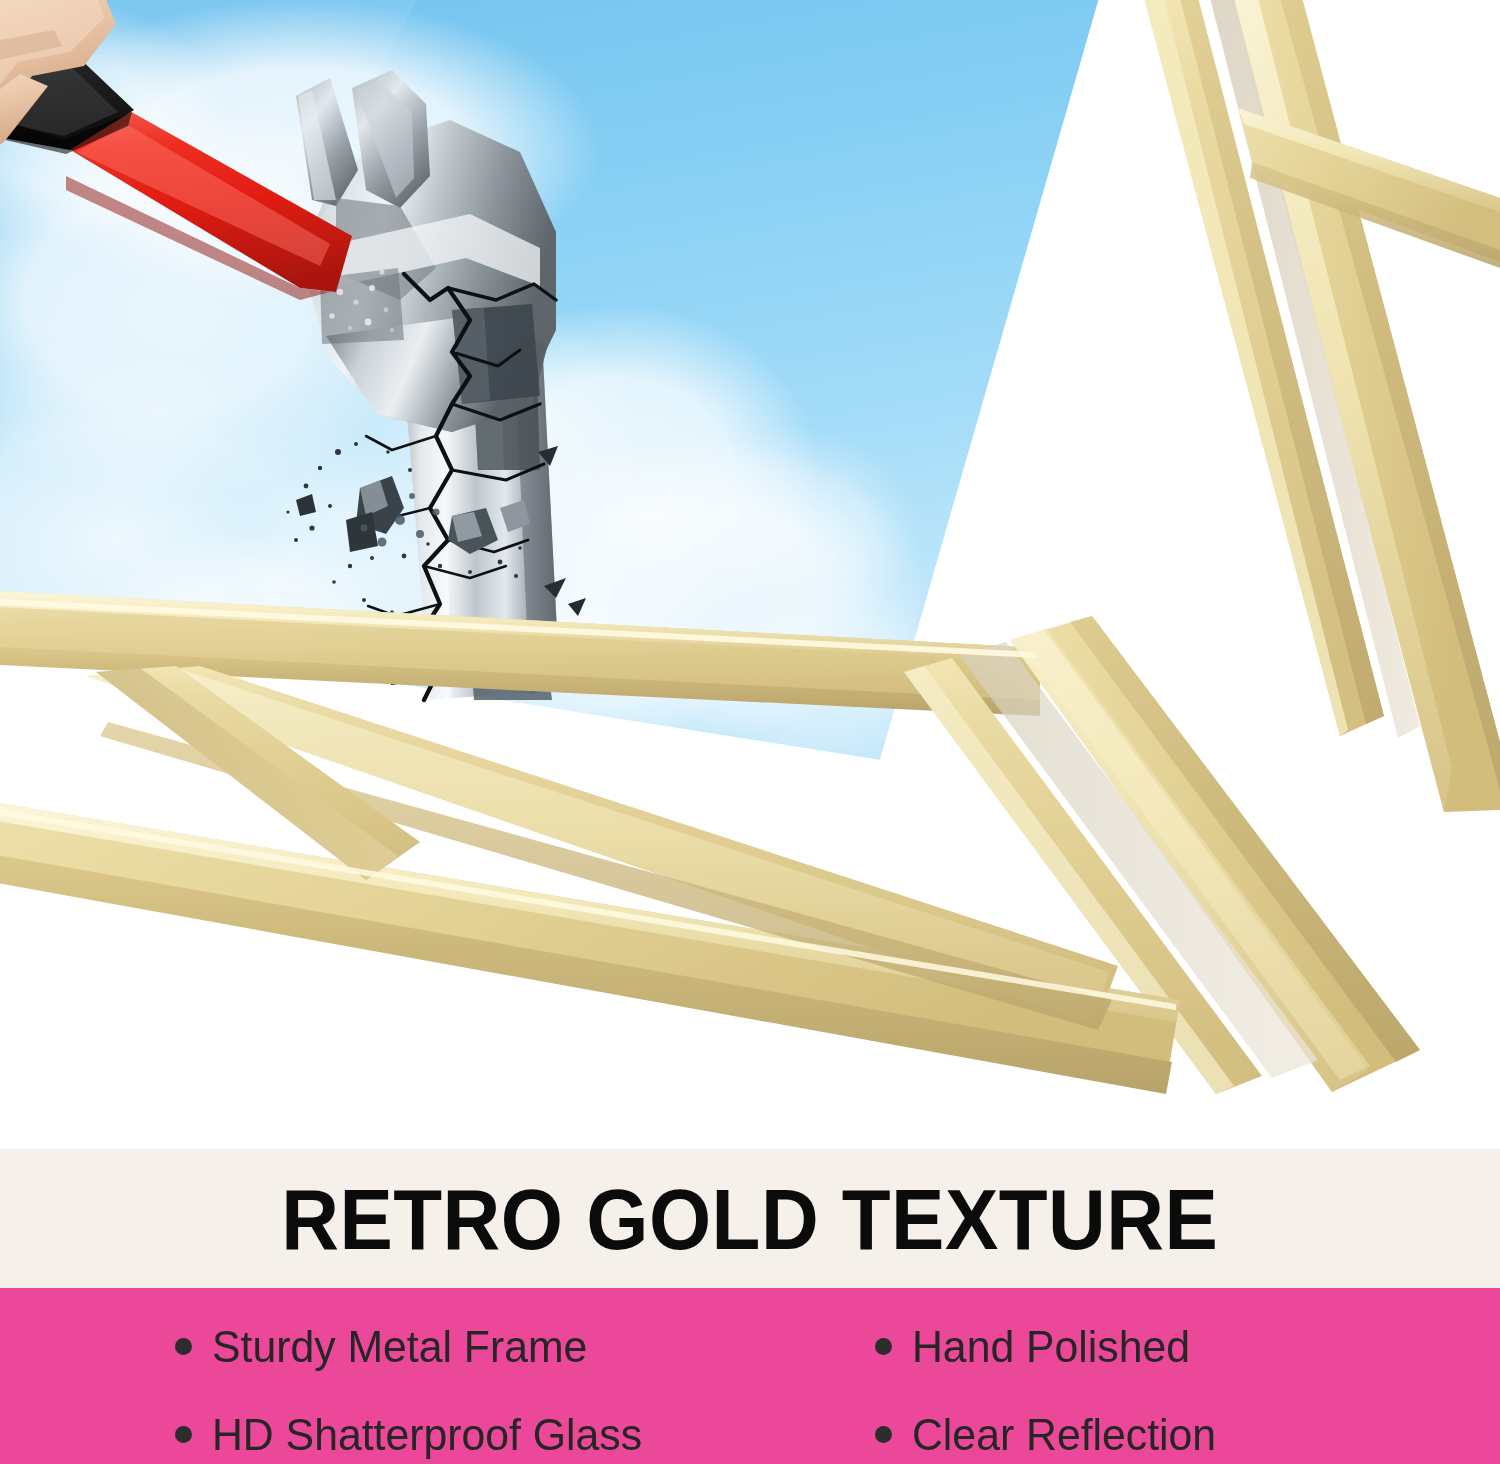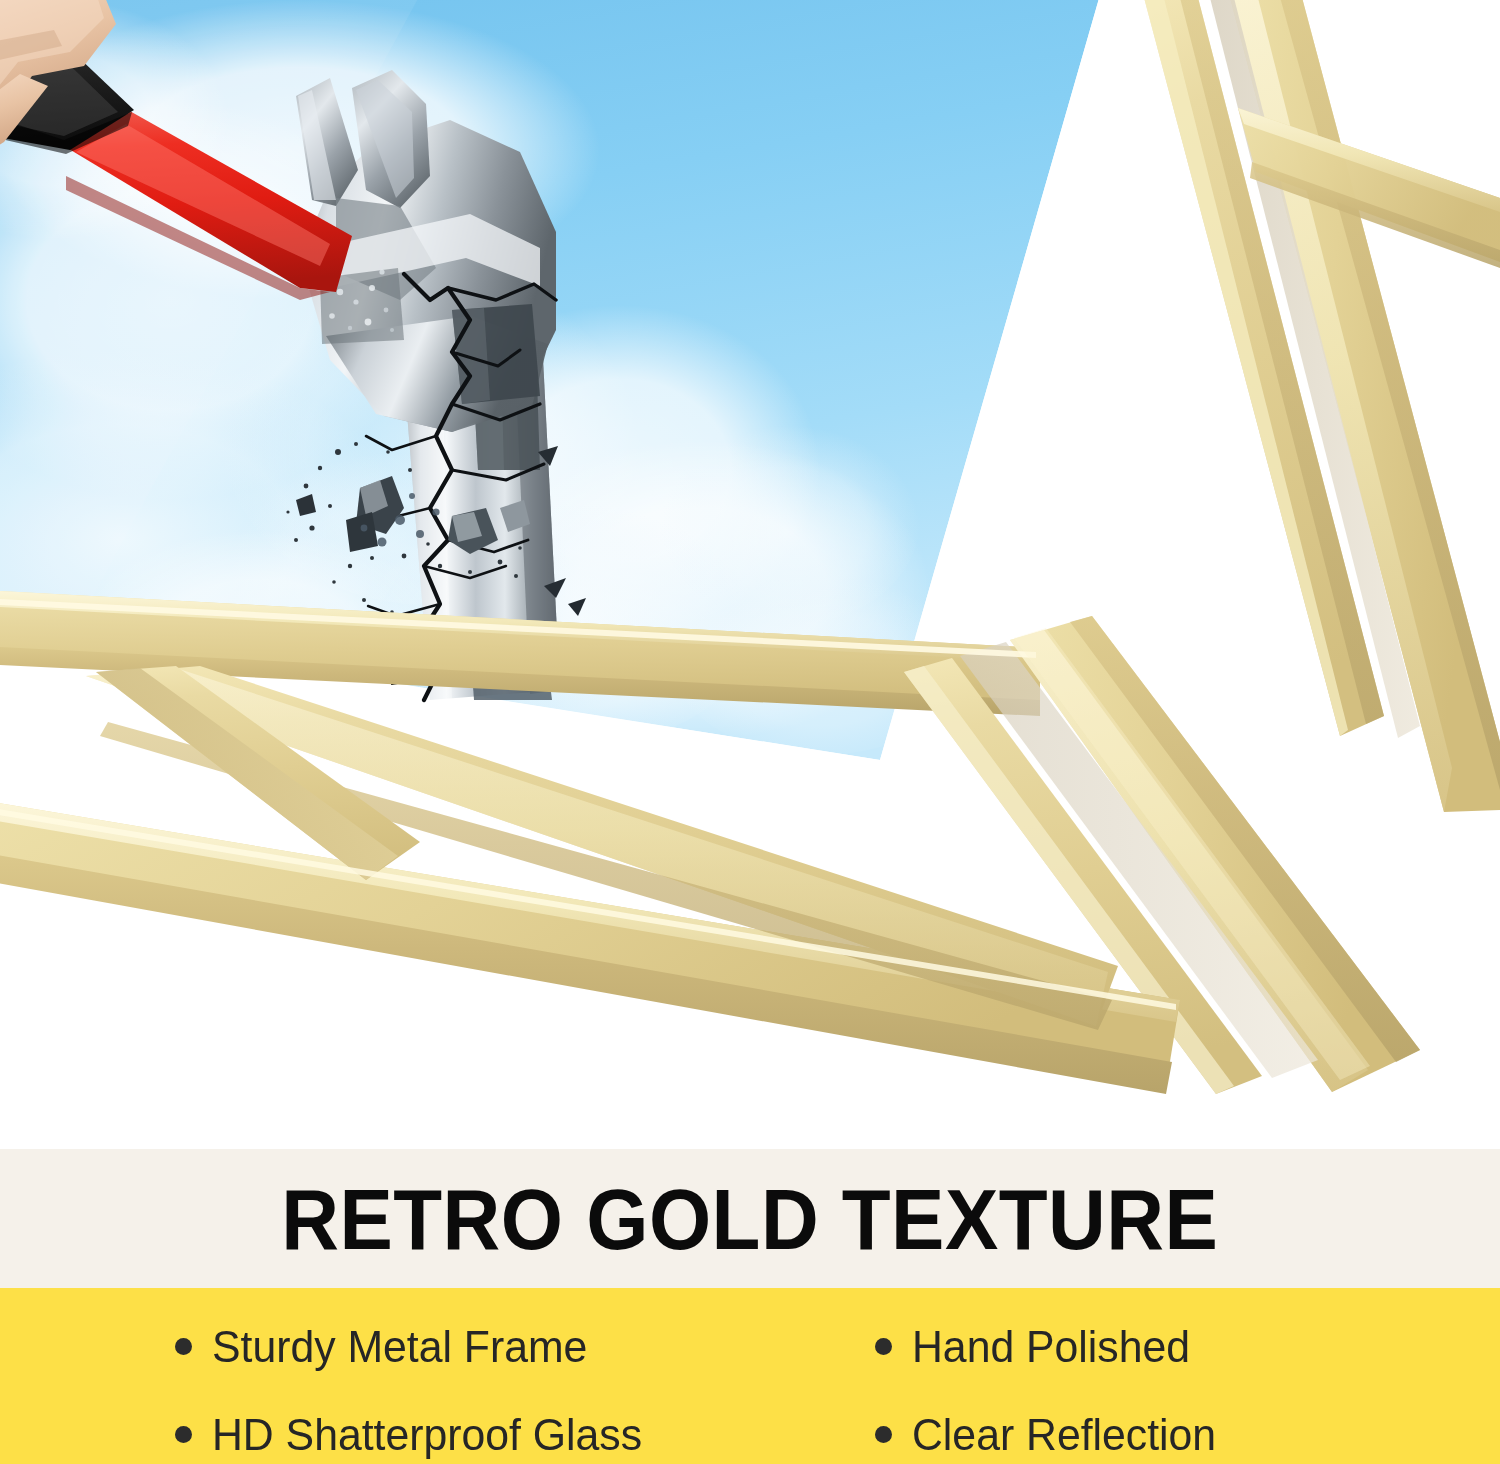--- a/index.html
+++ b/index.html
@@ -25,21 +25,21 @@
     font-family:"Liberation Sans","DejaVu Sans",sans-serif;
     font-weight:700; font-size:86px; line-height:1;
     letter-spacing:0.5px; color:#0B0B0B;
     transform:scaleX(0.93); transform-origin:center;
     white-space:nowrap;
   }
 
   
   .features{
     position:absolute; left:0; top:1288px; width:1500px; height:176px;
-    background:#fde047; padding:14px 0 16px 0;
+    background:#ec4899; padding:14px 0 16px 0;
   }
   .feat-grid{
     display:grid; grid-template-columns:700px 640px; grid-template-rows:88px 88px;
     padding-left:175px;
   }
   .feat{
     display:flex; align-items:center; gap:20px;
   }
   .bullet{
     width:17px; height:17px; border-radius:50%;

